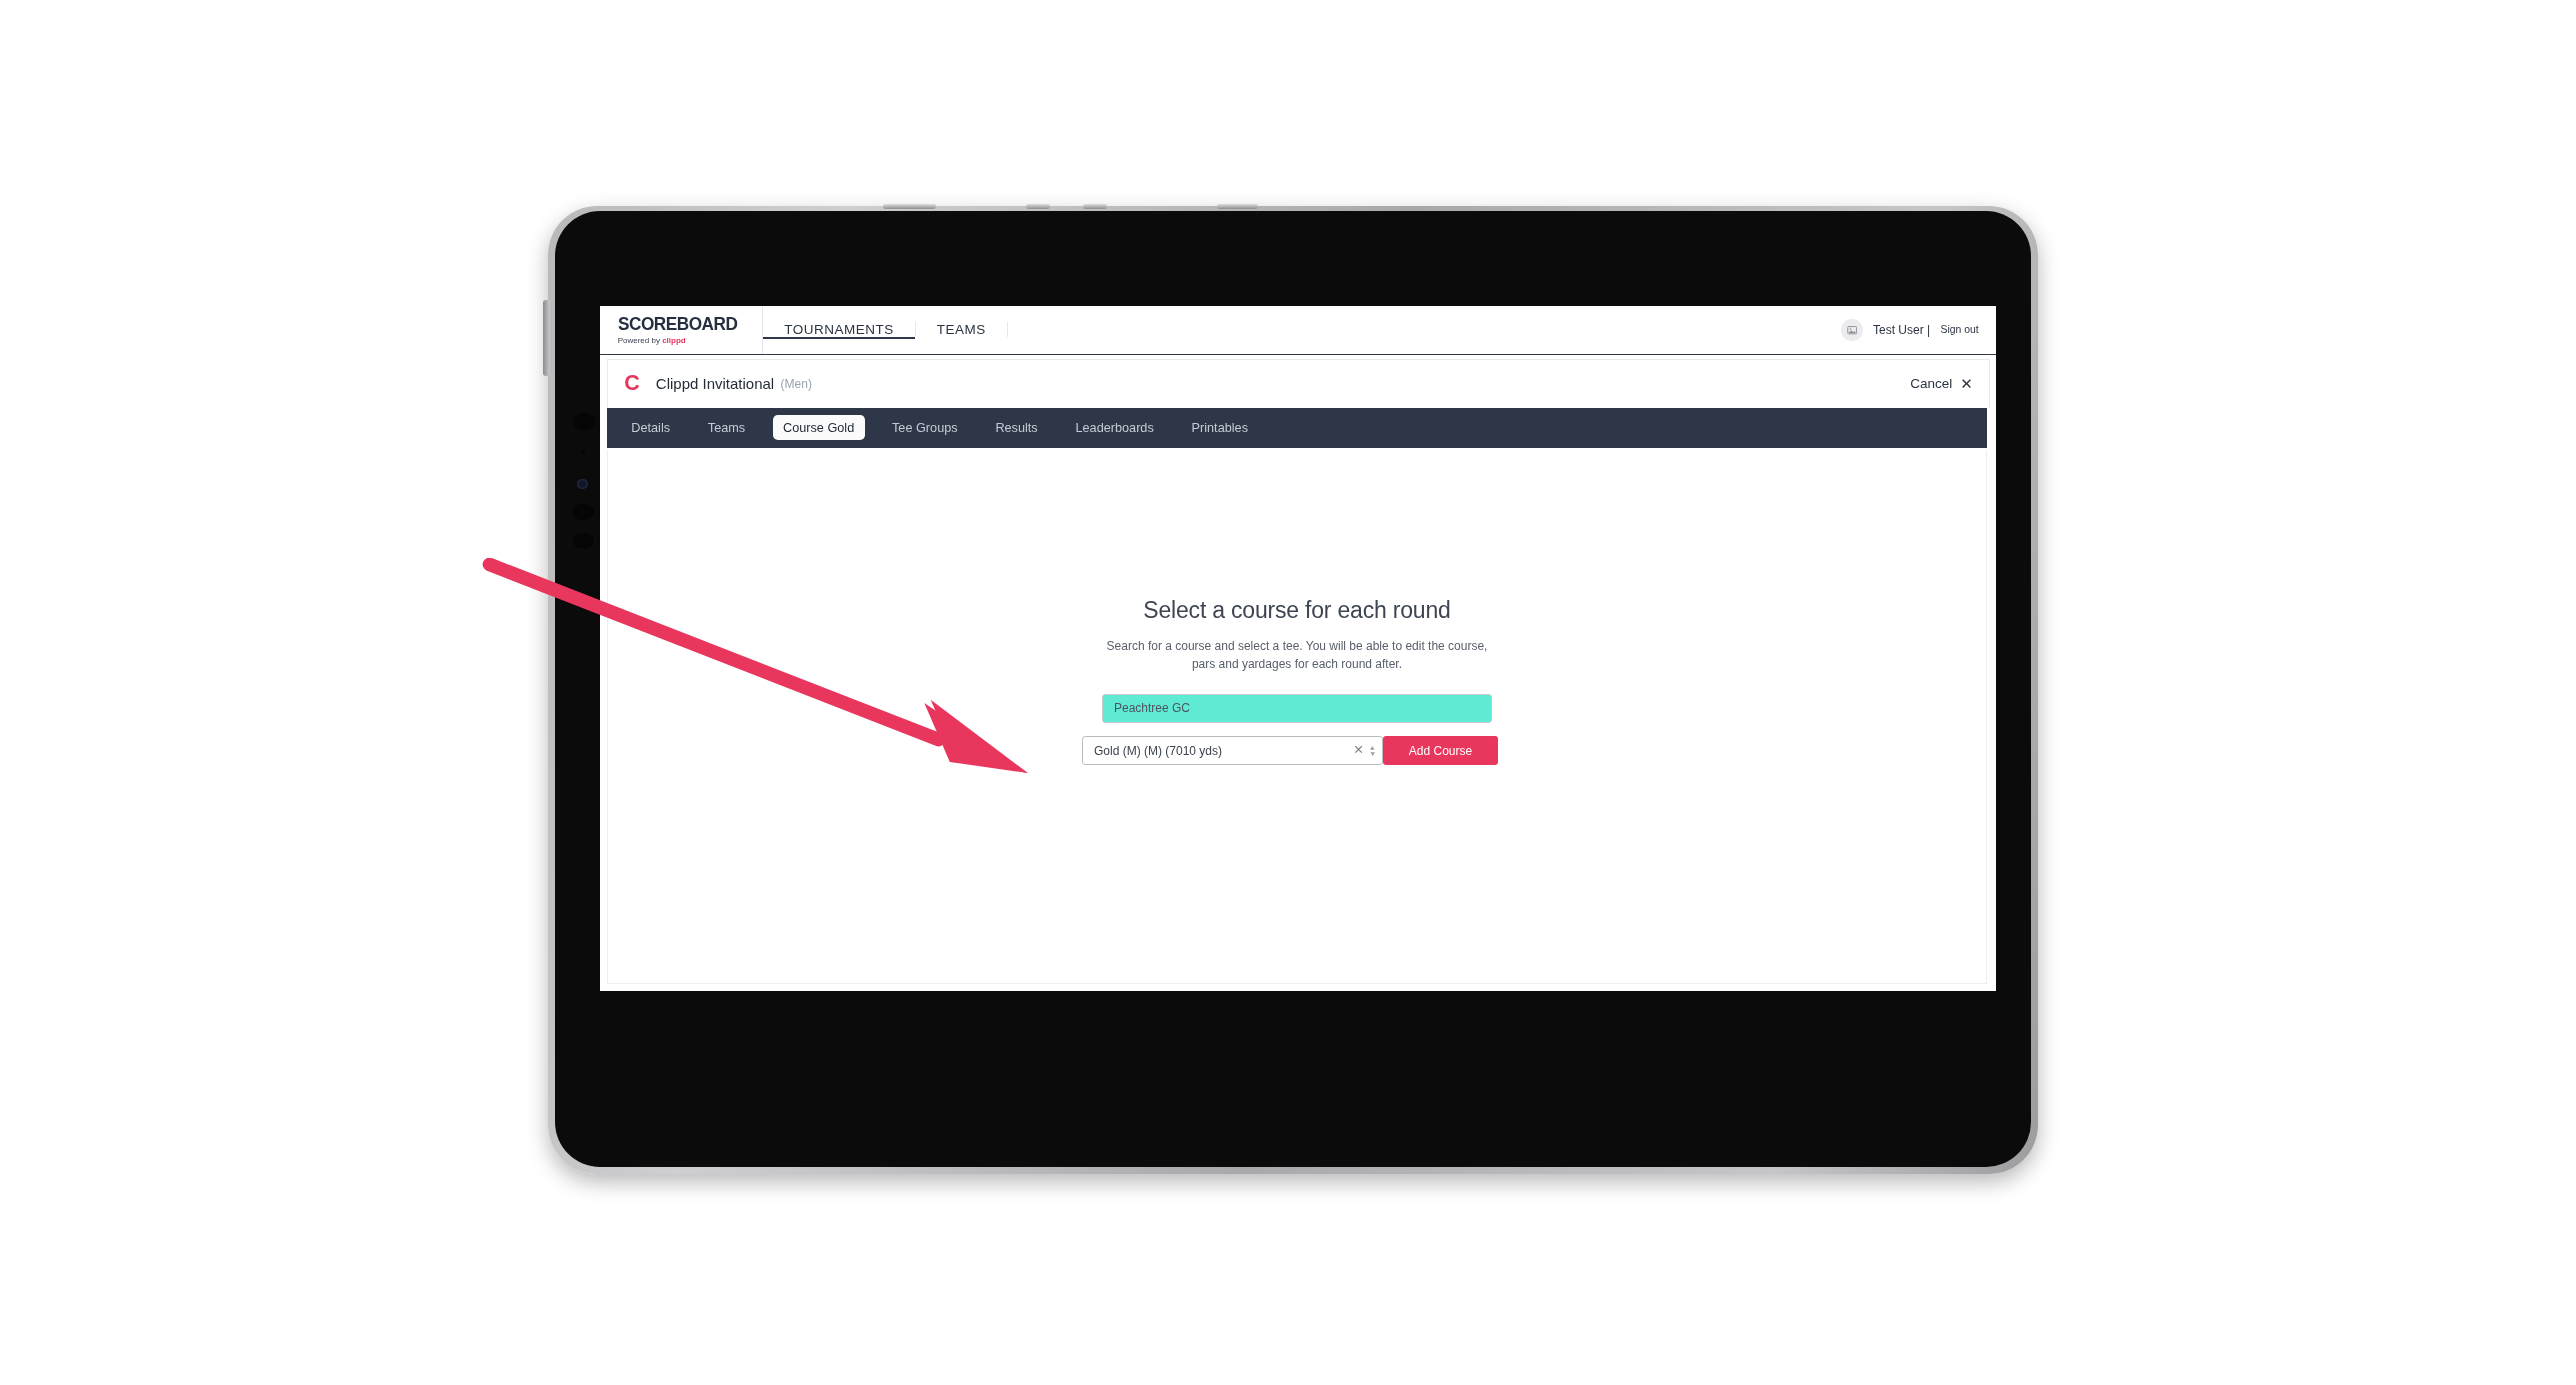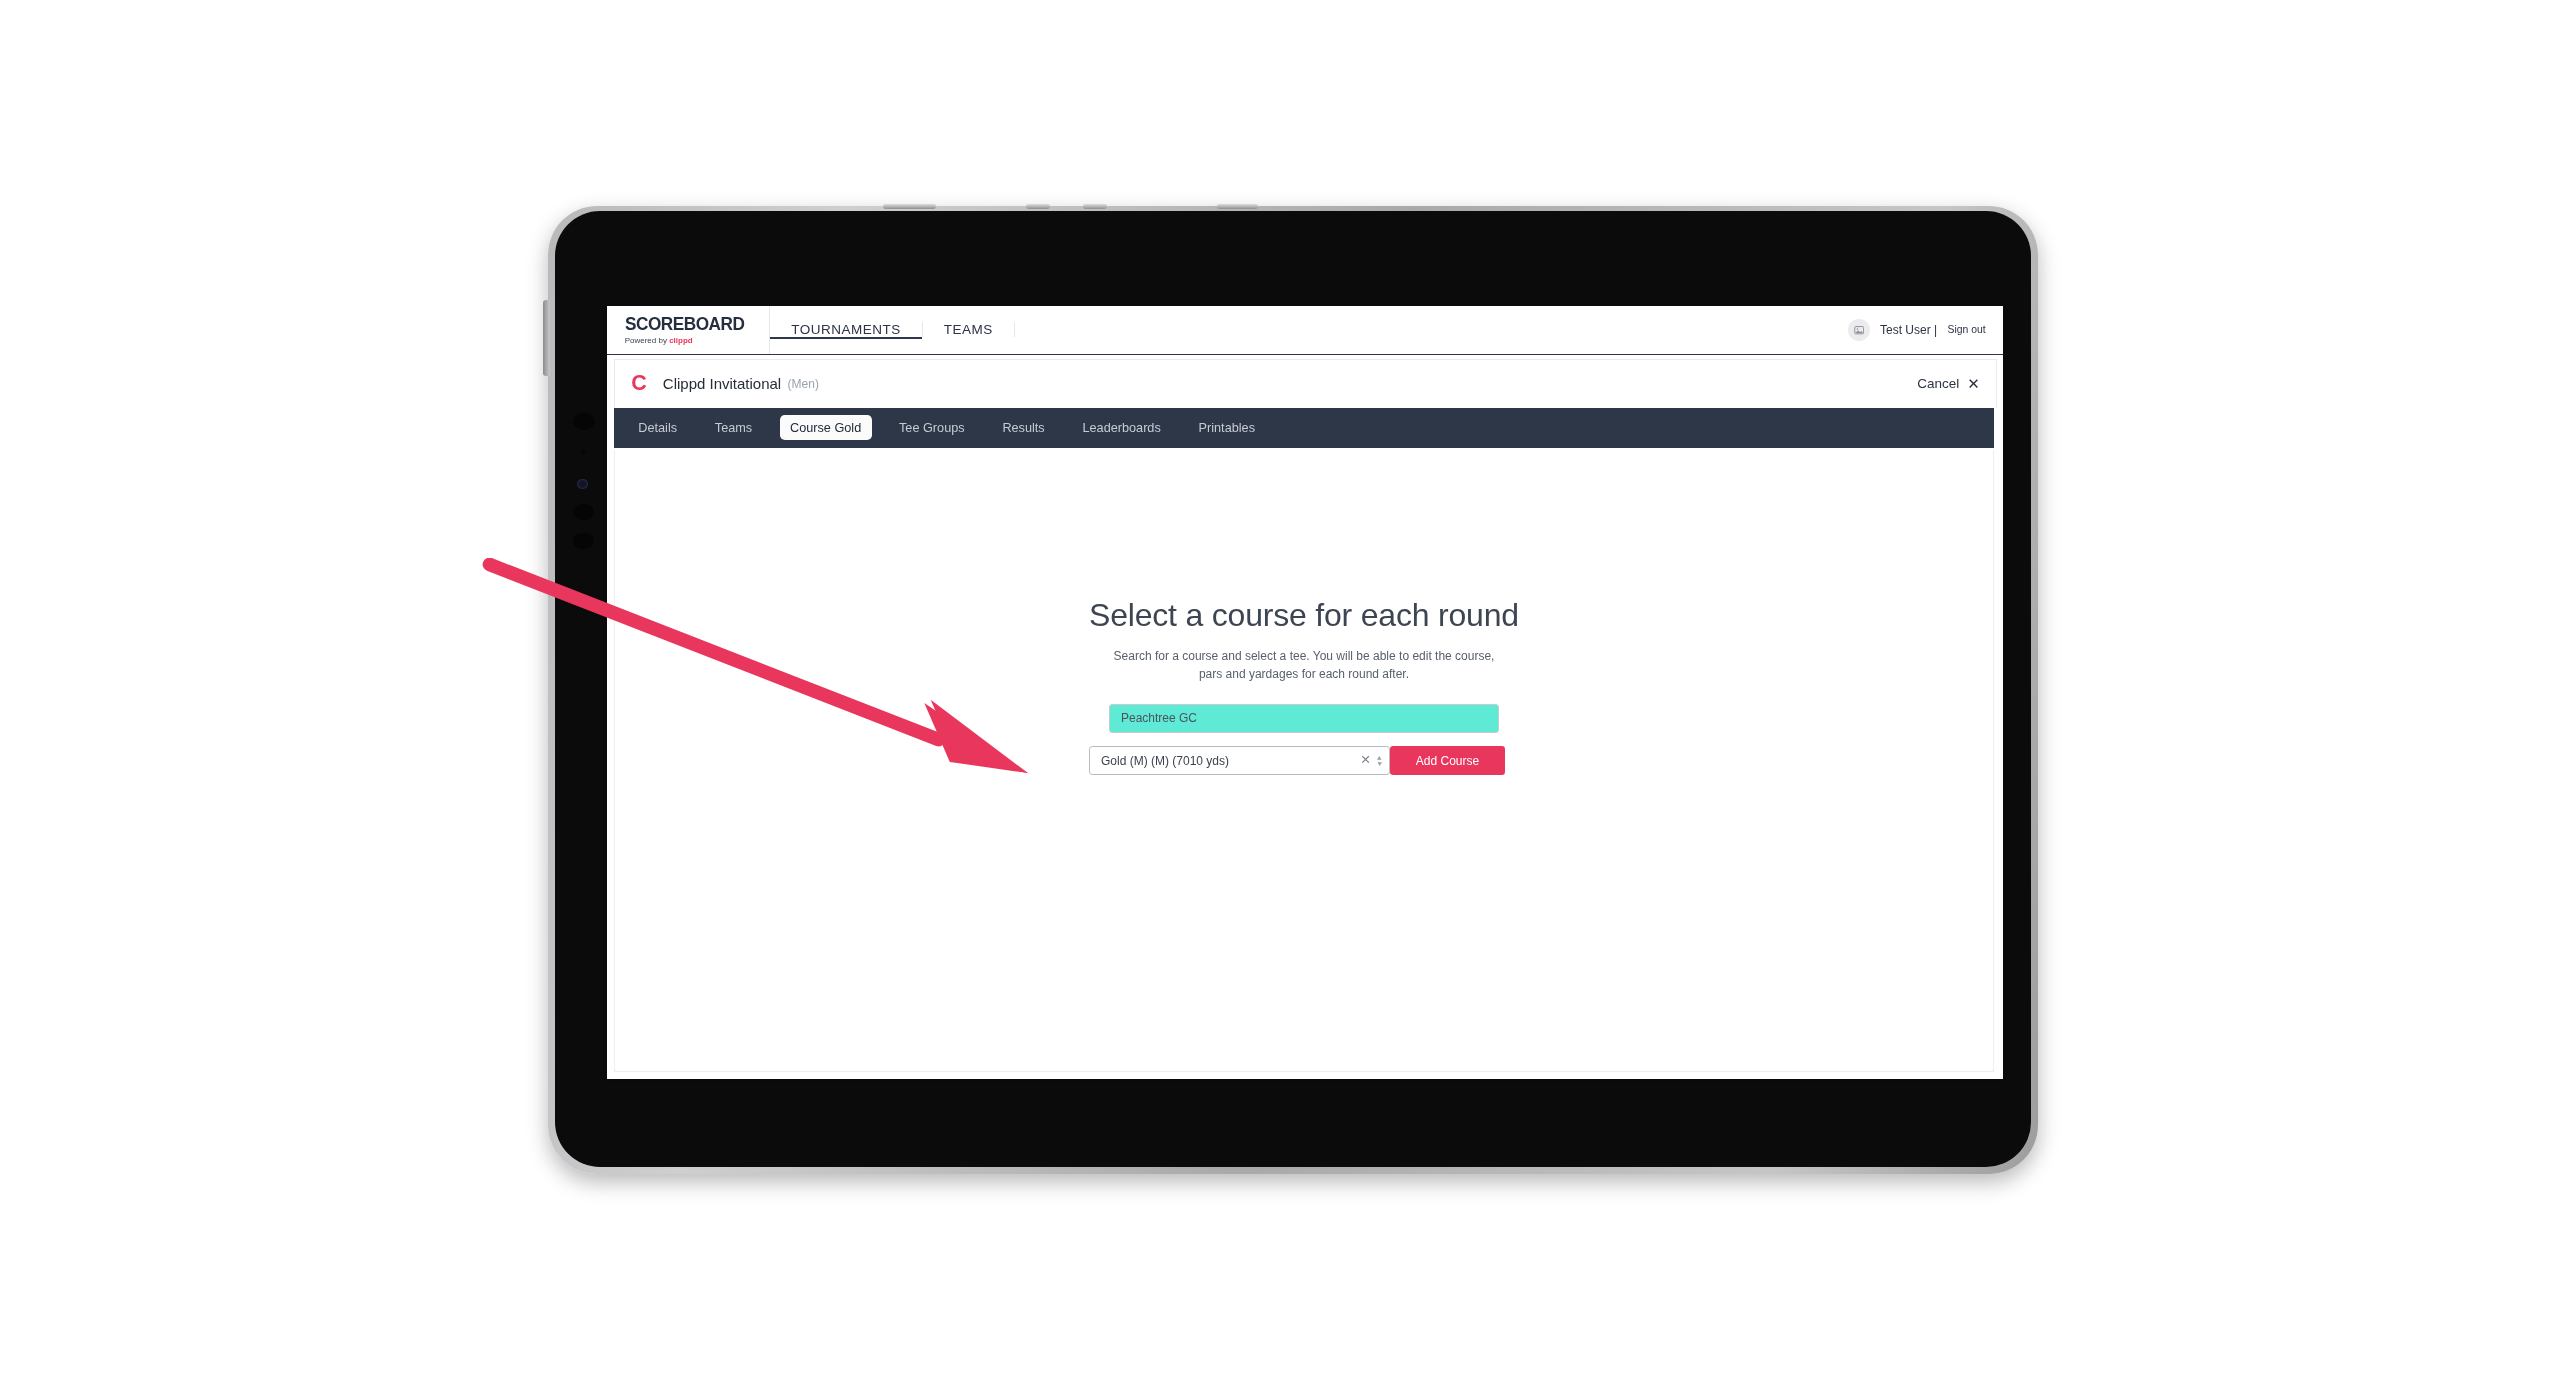--- a/index.html
+++ b/index.html
@@ -74,22 +74,22 @@
   .sensor { position: absolute; background: #000; border-radius: 50%; }
   .sensor.s1 { left: 17.5px; top: 202px; width: 22px; height: 17.5px; background:#050506; }
   .sensor.s2 { left: 26px; top: 239px; width: 4.8px;  height: 4.8px;  background:#070708; }
   .sensor.s3 { left: 22px; top: 268px; width: 11px; height: 10.4px; background:#121528; box-shadow: inset 0 0 2.4px #3b4470; }
   .sensor.s4 { left: 17.5px; top: 293px; width: 21px; height: 16.7px; background:#050506; }
   .sensor.s5 { left: 17.5px; top: 322px; width: 21px; height: 16.7px; background:#050506; }
 
   
   #viewport {
     position: absolute;
-    left: 52px; top: 95px;
-    width: 1396px; height: 773px;
+    left: 45px; top: 95px;
+    width: 1396px; height: 685px;
     background: #ffffff;
     overflow: hidden;
     box-shadow: 0 1.6px 3.2px rgba(0,0,0,0.12);
   }
 
   
   .app-header {
     position: relative;
     height: 49px;
     background: #ffffff;
@@ -209,21 +209,21 @@
     border-top: none;
   }
   .center-block {
     position: absolute;
     left: 50%; transform: translateX(-50%);
     top: 147px;
     width: 446px;
     text-align: center;
   }
   .cb-title {
-    font-size: 32px;
+    font-size: 23px;
     color: #3e4552;
     font-weight: normal;
     letter-spacing: -0.2px;
   }
   .cb-sub {
     margin: 14.3px auto 0 auto;
     width: 392px;
     font-size: 12px;
     line-height: 1.48;
     color: #59606c;

